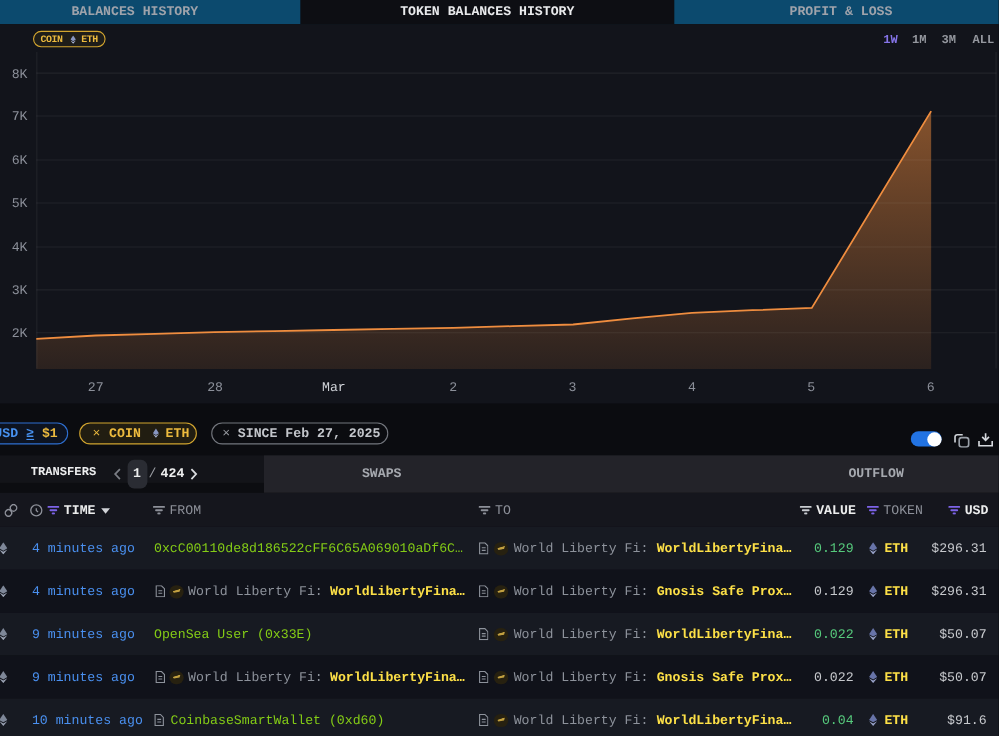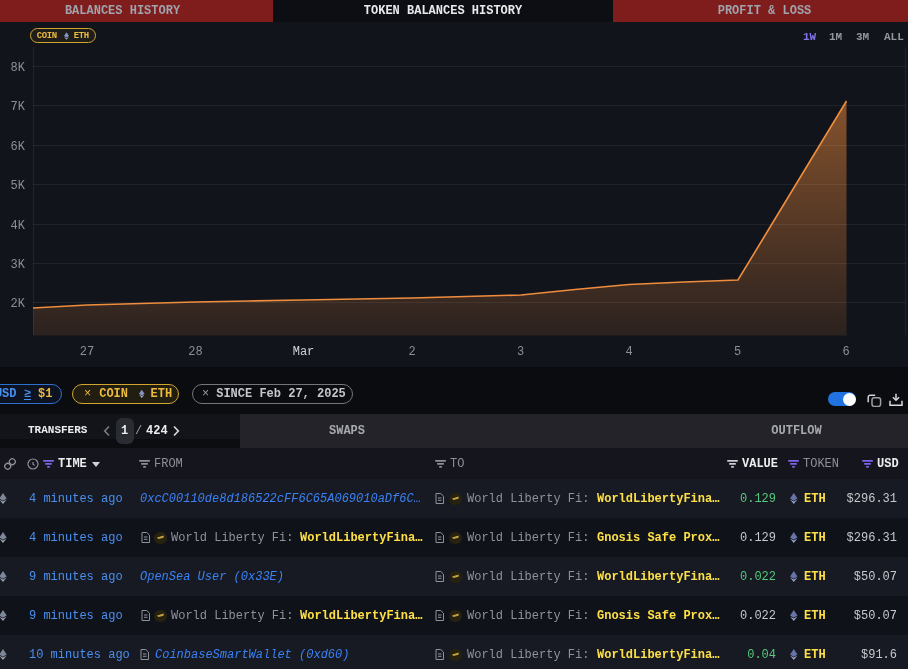--- a/index.html
+++ b/index.html
@@ -1,21 +1,21 @@
 <!DOCTYPE html>
 <html><head>
 <meta charset="utf-8">
 <style>
   * { margin:0; padding:0; box-sizing:border-box; }
   html,body { width:908px; height:669px; overflow:hidden; background:#0c0d11; }
   body { font-family:"Liberation Mono", monospace; position:relative; }
   .abs { position:absolute; }
   .bold { font-weight:bold; }
   
-  #topbar { left:0; top:0; width:908px; height:22px; background:#7f1d1d; }
+  #topbar { left:0; top:0; width:908px; height:22px; background:#0c4a6e; }
   .toptab { position:absolute; top:0; height:22px; display:flex; align-items:center; justify-content:center;
             font-size:12px; font-weight:bold; color:#9fa3ab; letter-spacing:0px; }
   .toptab.active { background:#0d0e13; color:#e9eaec; }
   
   #chartsec { left:0; top:22px; width:908px; height:345px; background:#12141b; }
   #coinchip { position:absolute; left:29.5px; top:6px; width:66.5px; height:15px; border:1.2px solid #d2a52f;
               border-radius:8px; display:flex; align-items:center; justify-content:center;
               color:#ecba3e; font-size:9px; font-weight:bold; letter-spacing:-0.4px; background:rgba(90,70,15,0.18);}
   #tokeninput { position:absolute; left:107px; top:4px; width:169px; height:20px; background:#1d1f25;
               border:1px solid #272930; border-radius:7px; color:#696d76; font-size:10px;
@@ -33,21 +33,21 @@
           font-size:12px; font-weight:bold; color:#a6a9af;text-align:right; }
   
   #headrow { left:0; top:448px; width:908px; height:31px; background:#15161d; color:#8d9099; font-size:12px; }
   #headrow .h { position:absolute; top:0; height:31px; display:flex; align-items:center; }
   
   .row { position:absolute; left:0; width:908px; height:39px; font-size:12px; }
   .row.odd { background:#171a22; }
   .row.even { background:#10121a; }
   .cell { position:absolute; top:0; height:39px; display:flex; align-items:center; }
   .time { color:#4a90f0; }
-  .wh { color:#3b82f6;font-style:italic; }
+  .wh { color:#84cc16; }
   .gy { color:#8d929b; }
   .wb { color:#fde047; font-weight:bold; }
   .green { color:#56c97c; }
   .usd { color:#c6c8cc; }
   .wlfc { width:12.5px; height:12.5px; border-radius:50%; background:#272110;
           display:flex; align-items:center; justify-content:center; }
   .wlfc::before { content:""; width:7.5px; height:2.6px; border-radius:1.5px; background:#c2a040;
           transform:rotate(-14deg); clip-path:polygon(0 20%, 100% 0, 80% 100%, 10% 85%); }
 </style>
 </head>

